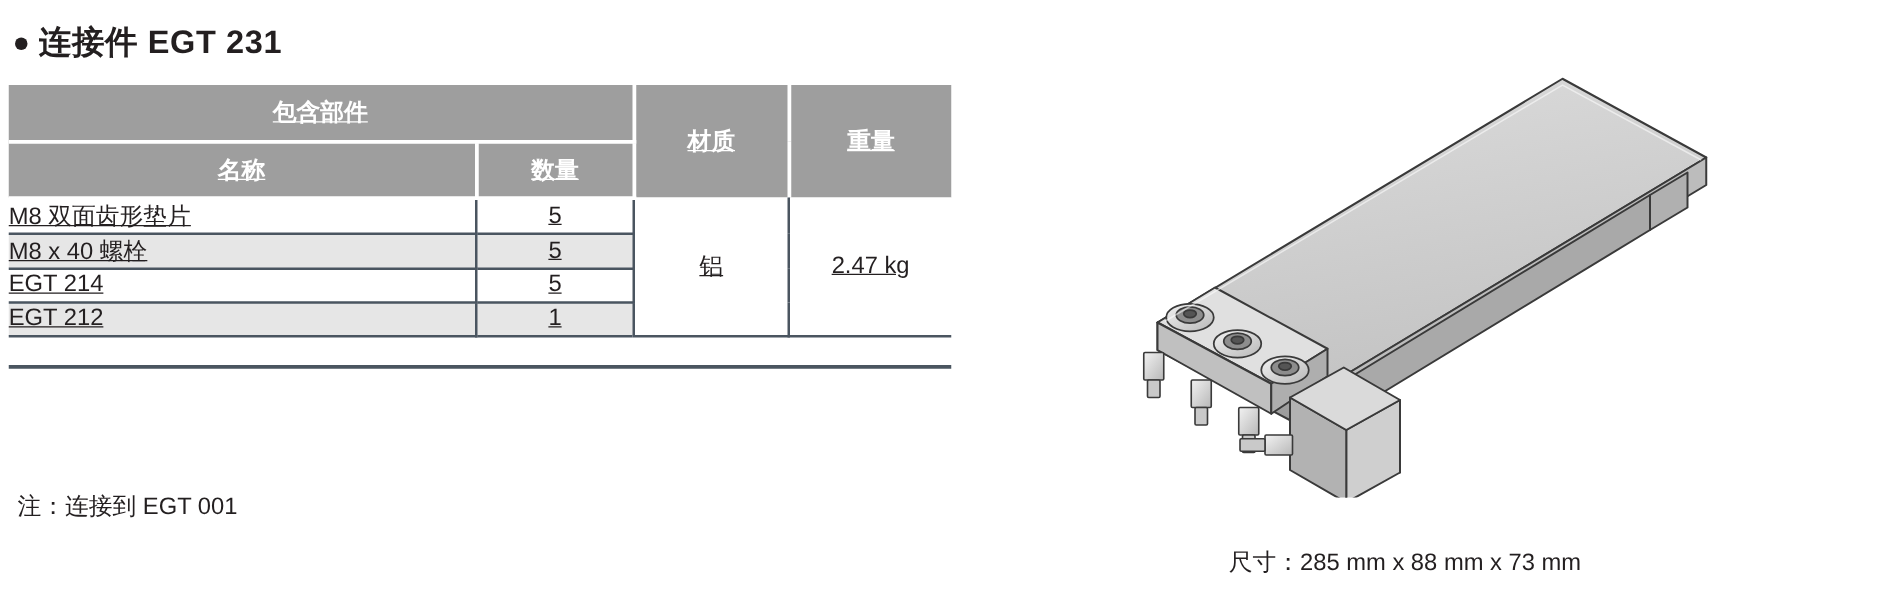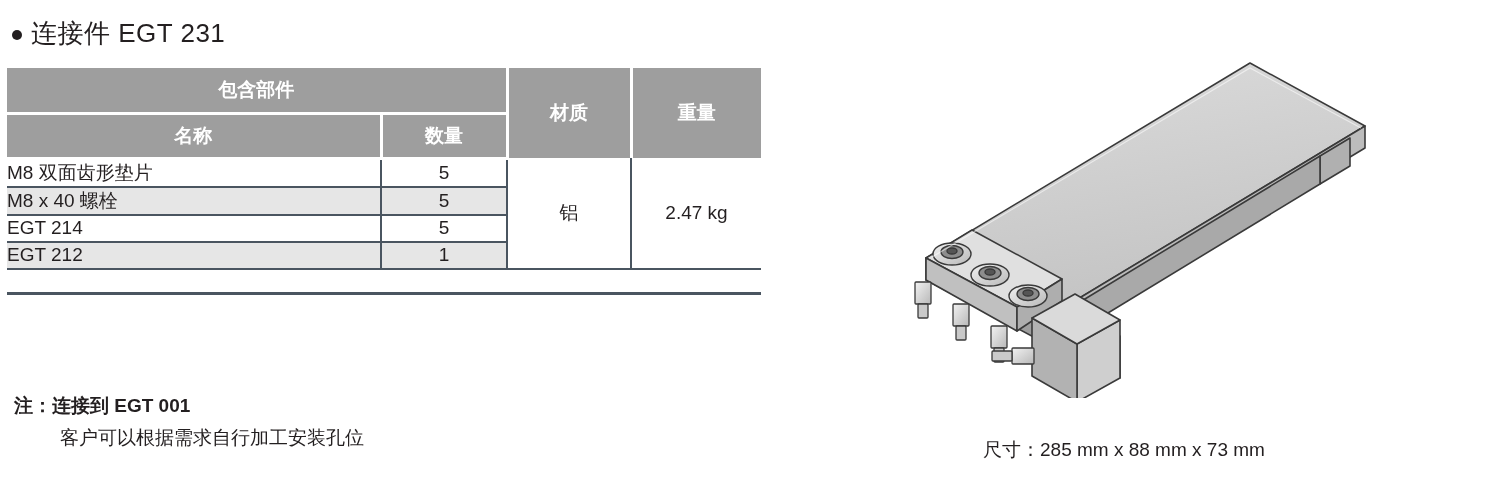--- a/index.html
+++ b/index.html
@@ -25,21 +25,21 @@
   }
   #title-bullet {
     width: 10px; height: 10px;
     border-radius: 50%;
     background: #231f20;
     display: block;
     margin-top: 3px;
   }
   #title-text {
     font-size: 26px;
-    font-weight: normal;
+    font-weight: bold;
     letter-spacing: 0.5px;
     color: #231f20;
     white-space: nowrap;
   }
 
   
   #parts-table {
     position: absolute;
     left: 7px; top: 68px;
     width: 754px;
@@ -47,20 +47,21 @@
     table-layout: fixed;
   }
   #parts-table col.c-name  { width: 374px; }
   #parts-table col.c-qty   { width: 126px; }
   #parts-table col.c-mat   { width: 124px; }
   #parts-table col.c-wt    { width: 130px; }
 
   #parts-table th, #parts-table td {
     padding: 0;
     margin: 0;
+    text-decoration: underline;
   }
 
   .hdr-cell {
     background: #9e9e9e;
     color: #ffffff;
     font-size: 19px;
     font-weight: bold;
     text-align: center;
     height: 35px;
     vertical-align: middle;
@@ -109,21 +110,21 @@
   }
 
   
   #notes {
     position: absolute;
     left: 14px; top: 390px;
     font-size: 19px;
     line-height: 32px;
     color: #231f20;
   }
-  #note-line-1 { white-space: nowrap; font-weight: bold; }
+  #note-line-1 { white-space: nowrap; }
   #note-line-2 { white-space: nowrap; padding-left: 46px; }
 
   
   #illustration {
     position: absolute;
     left: 880px; top: 48px;
     width: 510px; height: 350px;
   }
   #illustration svg { display: block; }
 
@@ -180,21 +181,20 @@
     <tr class="alt">
       <td class="body-cell name">EGT 212</td>
       <td class="body-cell qty">1</td>
     </tr>
   </tbody>
 </table>
 <div id="table-baseline"></div>
 
 <div id="notes">
   <div id="note-line-1">注：连接到 EGT 001</div>
-  <div id="note-line-2">客户可以根据需求自行加工安装孔位</div>
 </div>
 
 <div id="illustration">
   <svg width="510" height="350" viewBox="0 0 510 350" xmlns="http://www.w3.org/2000/svg">
     <defs>
       <linearGradient id="topFace" x1="0" y1="0" x2="0.3" y2="1">
         <stop offset="0%" stop-color="#dcdcdc"></stop>
         <stop offset="100%" stop-color="#c3c3c3"></stop>
       </linearGradient>
       <linearGradient id="frontFace" x1="0" y1="0" x2="0" y2="1">

